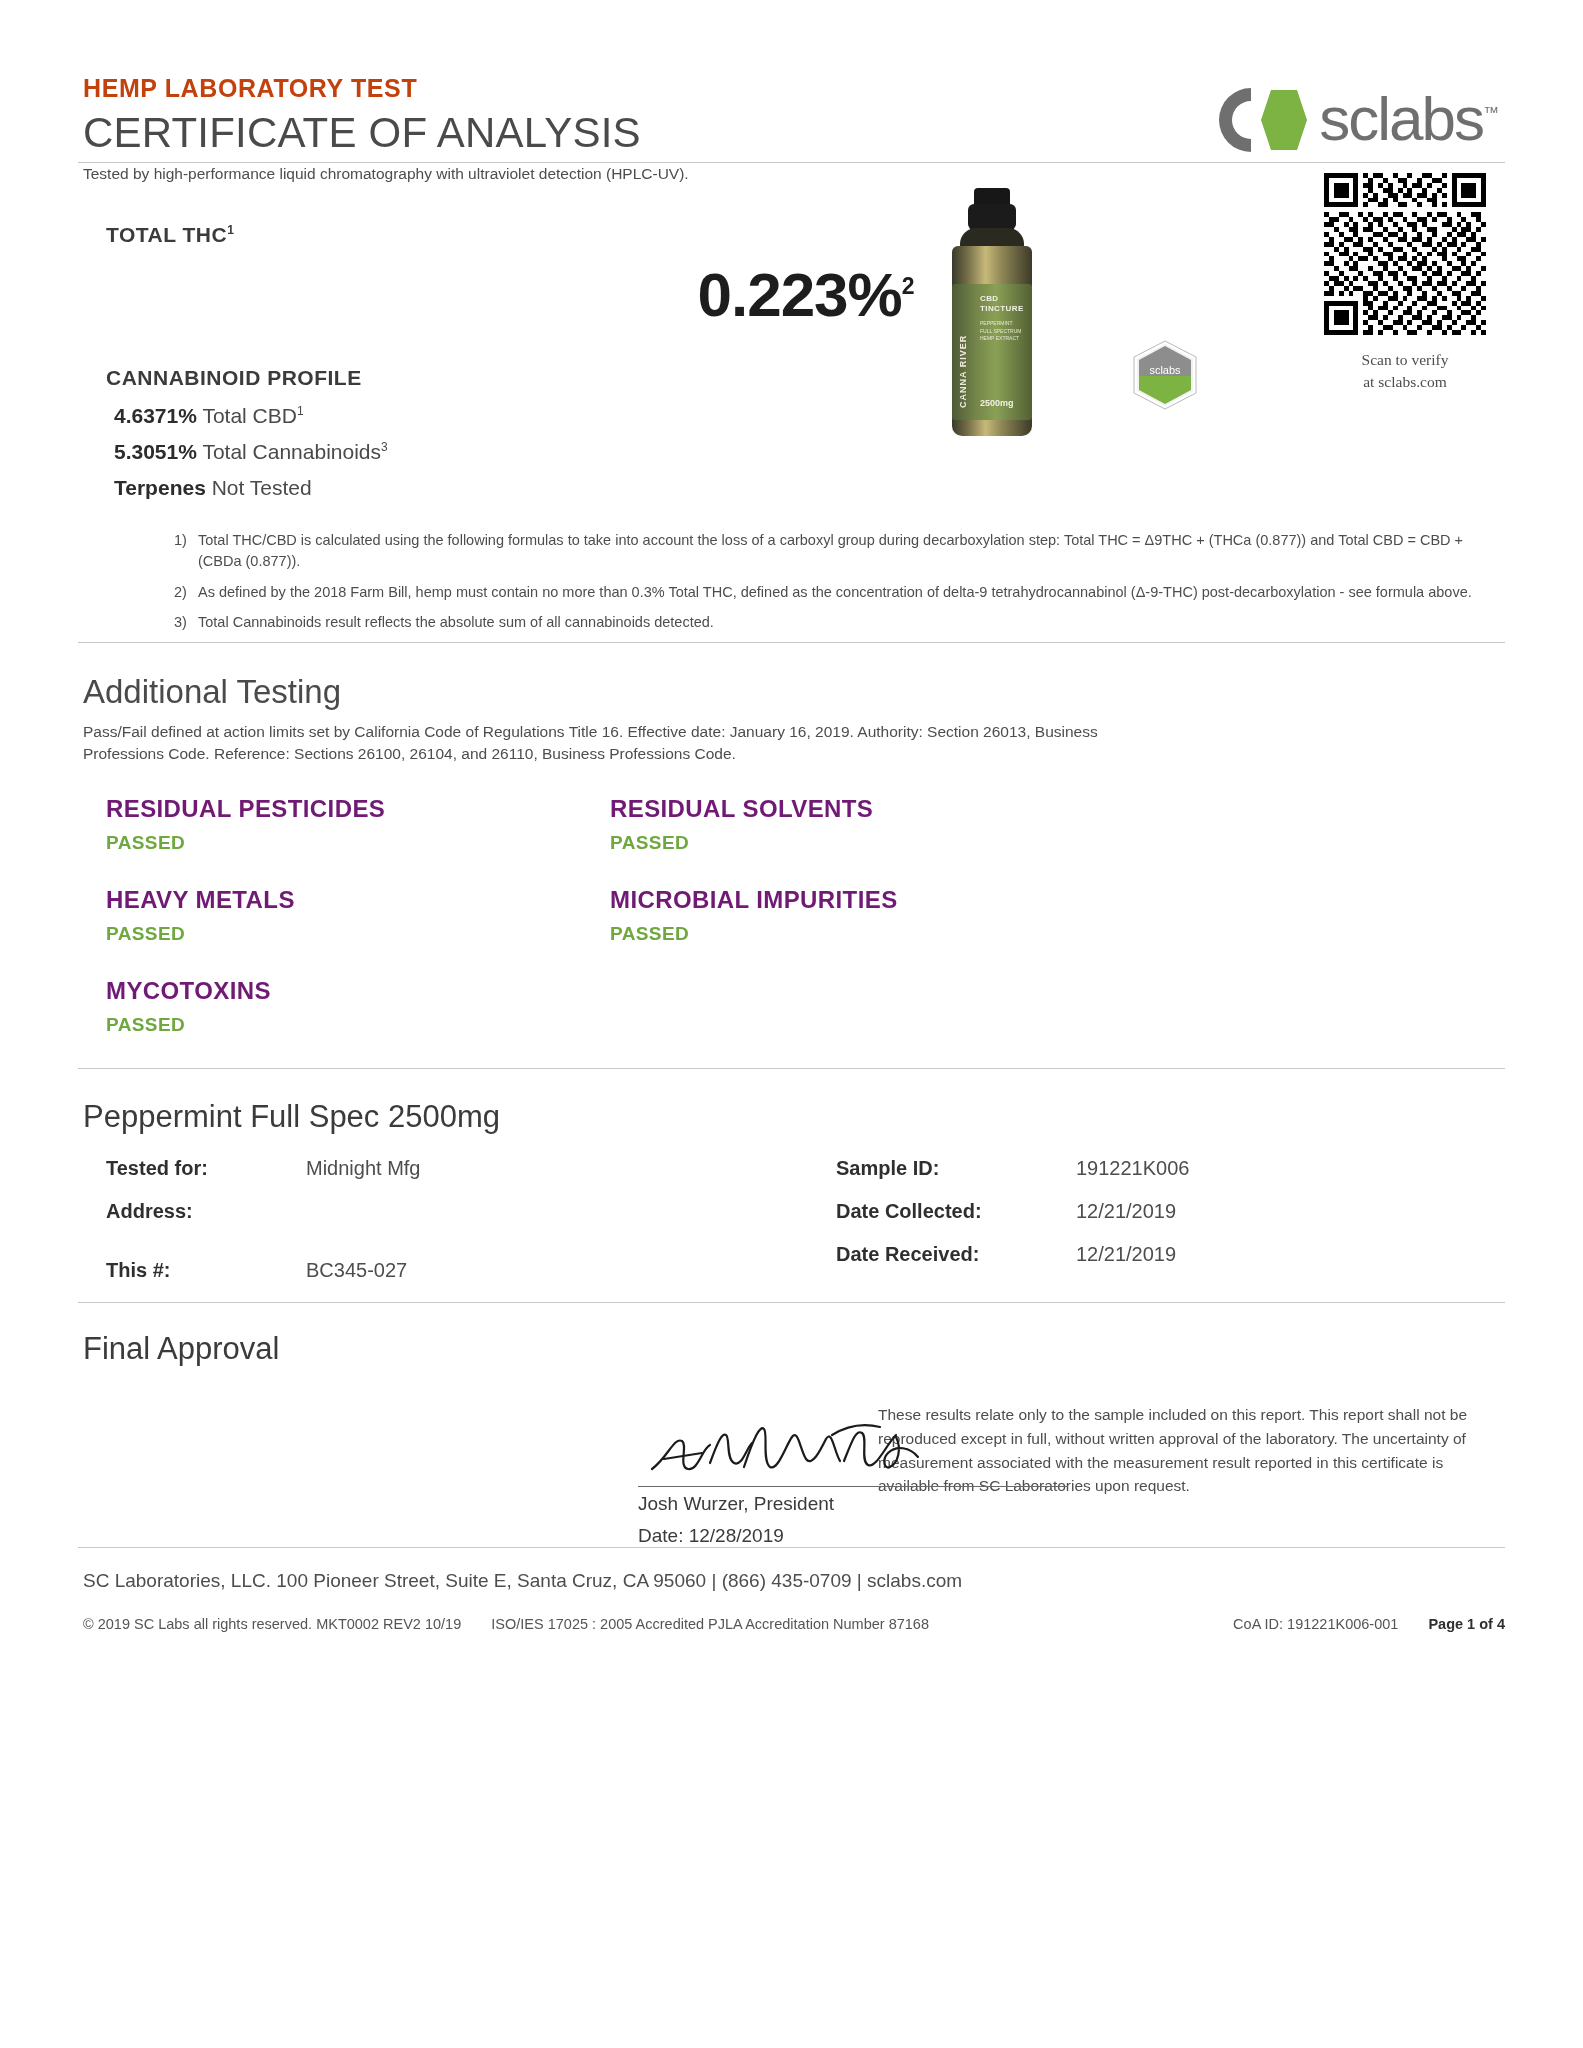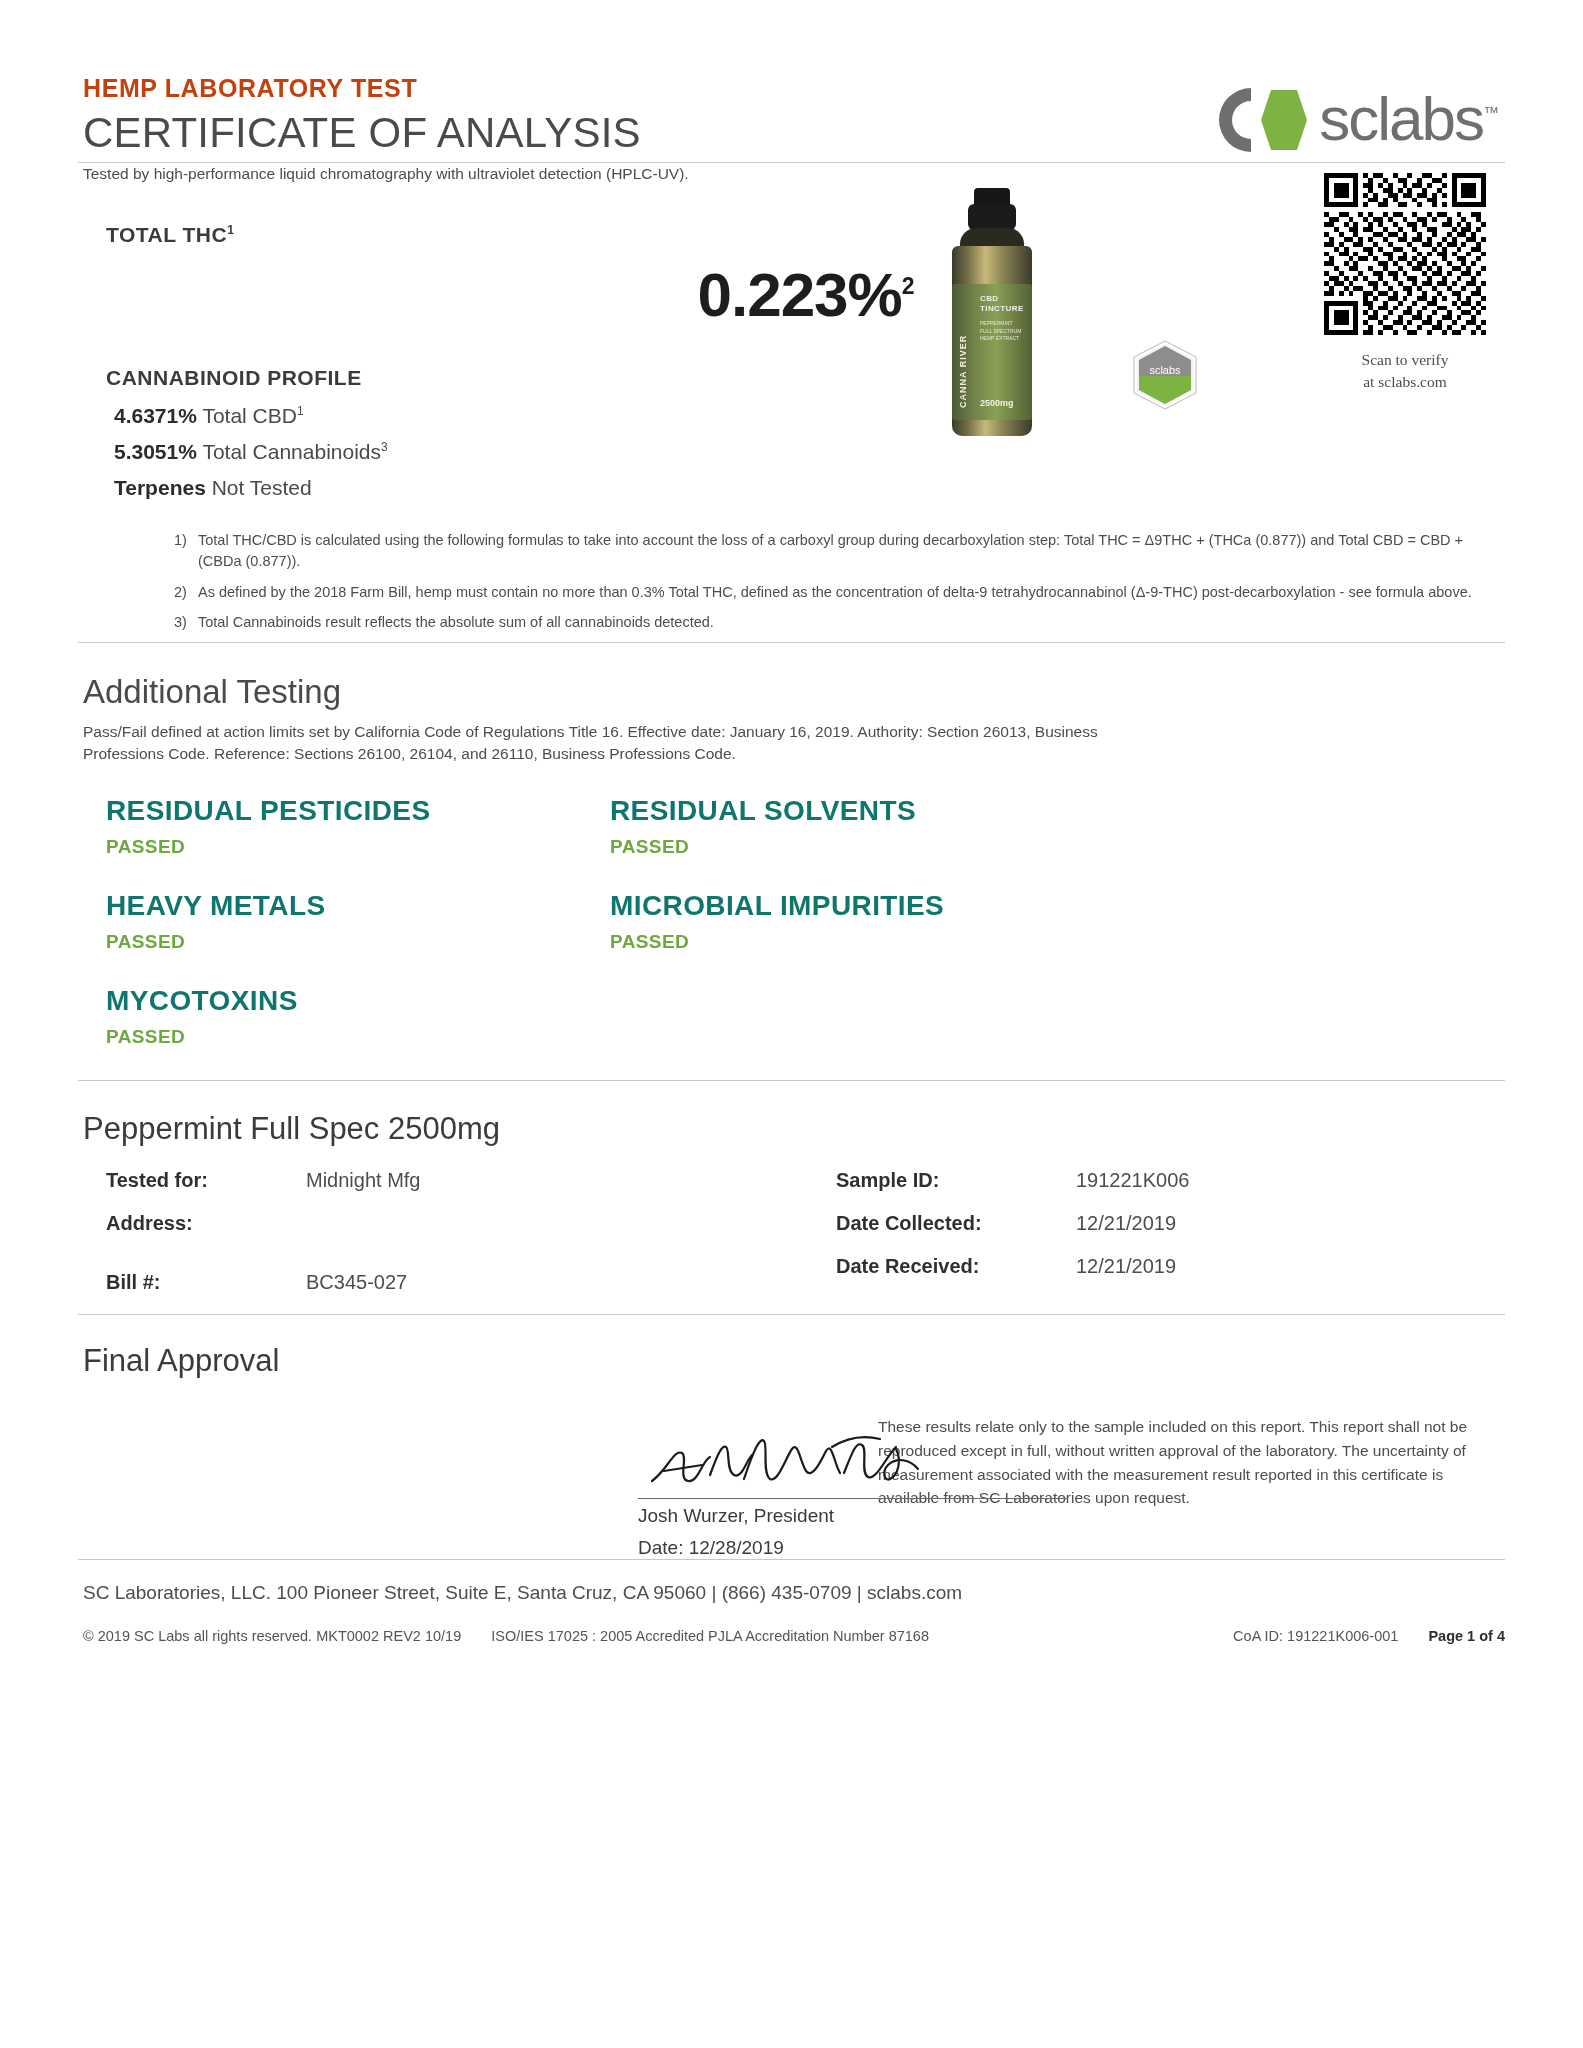--- a/index.html
+++ b/index.html
@@ -247,24 +247,24 @@
   
   .rule-2 { margin-top: 26px; }
   .addl-grid {
     display: flex;
     margin: 30px 0 0 28px;
     flex-wrap: wrap;
   }
   .addl-col { width: 504px; }
   .addl-item { margin-bottom: 32px; }
   .addl-name {
-    font-size: 28px;
+    font-size: 24px;
     font-weight: bold;
     letter-spacing: 0.4px;
-    color: #0f766e;
+    color: #701a75;
     margin-bottom: 9px;
   }
   .addl-status {
     font-size: 19px;
     font-weight: bold;
     letter-spacing: 0.4px;
     color: #6fa83f;
   }
 
   
@@ -822,21 +822,21 @@
       <div class="sample-left">
         <div class="kv">
           <div class="k">Tested for:</div>
           <div class="v">Midnight Mfg</div>
         </div>
         <div class="kv">
           <div class="k">Address:</div>
           <div class="v"></div>
         </div>
         <div class="kv batch">
-          <div class="k">Bill #:</div>
+          <div class="k">This #:</div>
           <div class="v">BC345-027</div>
         </div>
       </div>
       <div class="sample-right">
         <div class="kv">
           <div class="k">Sample ID:</div>
           <div class="v">191221K006</div>
         </div>
         <div class="kv">
           <div class="k">Date Collected:</div>

